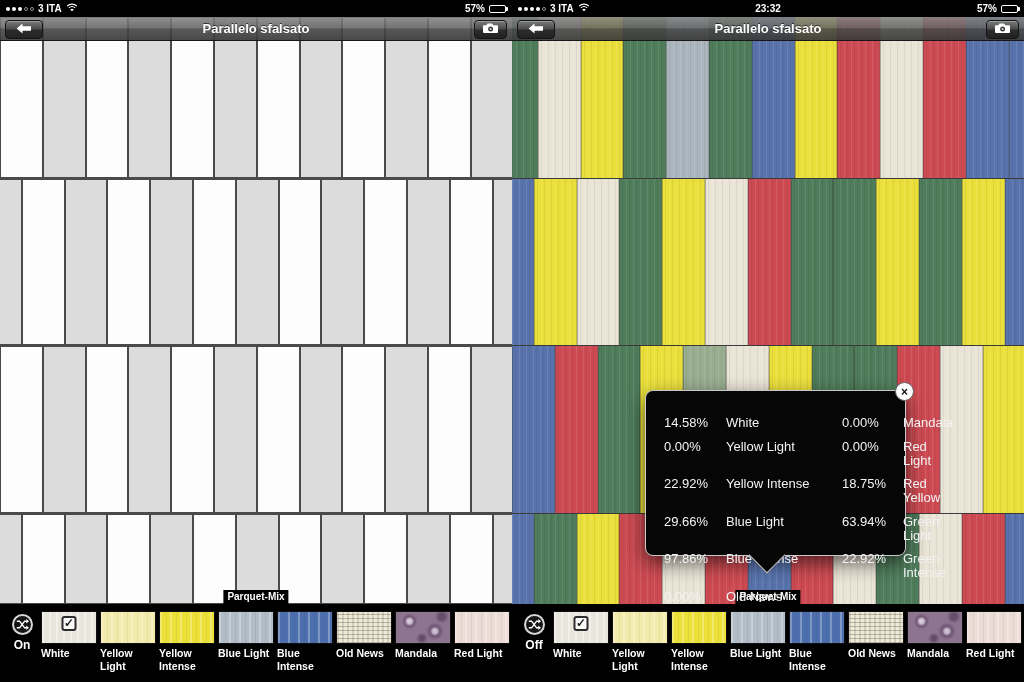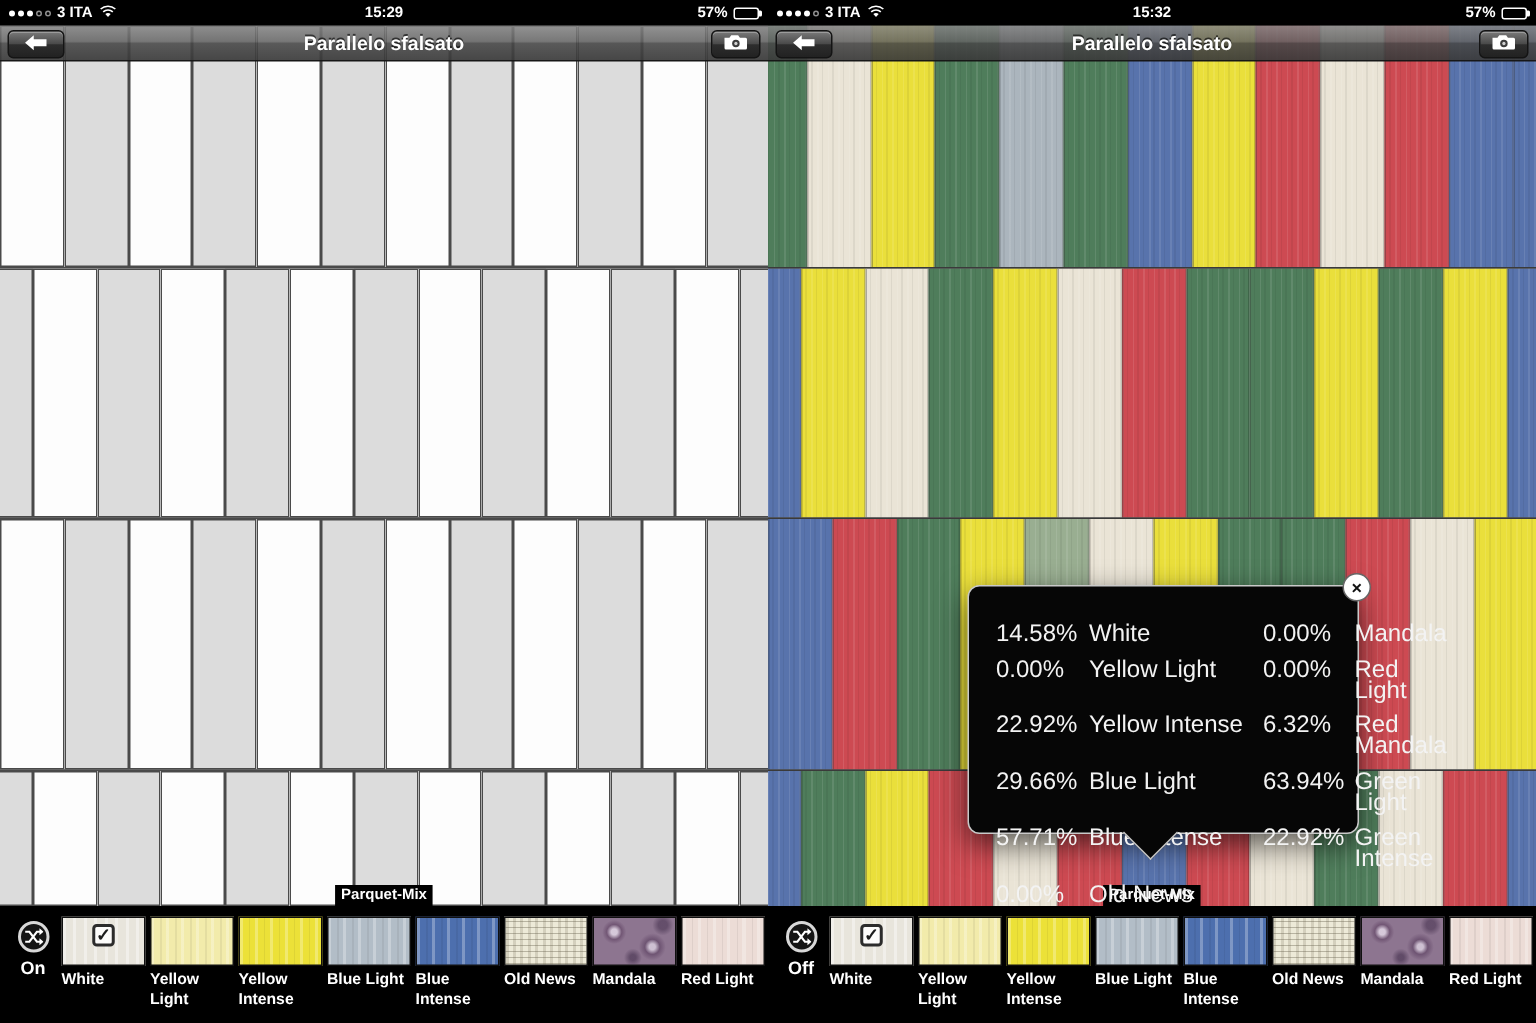--- a/index.html
+++ b/index.html
@@ -66,21 +66,21 @@
   }
 
   
   .popup {
     position:absolute; left:133px; top:390px; width:261px; height:166px; z-index:8;
     background:#060606; border:1px solid #c9c9c9; border-radius:8px;
     box-shadow:0 7px 20px rgba(0,0,0,.6); color:#f3f3f3;
   }
   .popup-grid {
     display:grid; grid-template-columns:62px 116px 61px 1fr;
-    padding:25px 4px 0 18px; row-gap:9.5px; font-size:16px; line-height:14px;
+    padding:25px 4px 0 18px; row-gap:9.5px; font-size:13px; line-height:14px;
   }
   .popup-tail {
     position:absolute; bottom:-13px; left:108px; width:26px; height:26px;
     background:#060606; transform:rotate(45deg);
     border-right:1px solid #c9c9c9; border-bottom:1px solid #c9c9c9;
   }
   .popup-close {
     position:absolute; top:-9px; right:-9px; width:19px; height:19px; border-radius:50%;
     background:#fff; color:#111; border:1px solid #666; font-weight:bold; font-size:12px;
     line-height:16px; text-align:center; cursor:pointer; font-family:"Liberation Sans",sans-serif;
@@ -203,21 +203,20 @@
           </span>
         <span>3 ITA</span>
         <span>
           <svg width="12" height="9" viewBox="0 0 12 9">
               <path d="M6 8.4 L7.8 6.3 A3 3 0 0 0 4.2 6.3 Z" fill="#fff"></path>
               <path d="M2.8 4.9 A4.8 4.8 0 0 1 9.2 4.9" stroke="#fff" fill="none" stroke-width="1.1"></path>
               <path d="M1.1 3 A7.4 7.4 0 0 1 10.9 3" stroke="#fff" fill="none" stroke-width="1.1"></path>
             </svg>
         </span>
       </div>
-      <span class="sb-time">15:29</span>
       <div class="sb-right">
         <span>57%</span>
         <span class="batt"><span class="batt-fill" style="width: 57%;"></span><span class="batt-nub"></span></span>
       </div>
     </header>
 
     <nav class="navbar">
       <button class="nav-btn back">
         <span><svg width="16" height="11" viewBox="0 0 16 11">
               <path d="M6.5 0.5 L6.5 3.2 L15 3.2 L15 7.8 L6.5 7.8 L6.5 10.5 L0.7 5.5 Z" fill="#fff"></path>
@@ -360,21 +359,21 @@
           </span>
         <span>3 ITA</span>
         <span>
           <svg width="12" height="9" viewBox="0 0 12 9">
               <path d="M6 8.4 L7.8 6.3 A3 3 0 0 0 4.2 6.3 Z" fill="#fff"></path>
               <path d="M2.8 4.9 A4.8 4.8 0 0 1 9.2 4.9" stroke="#fff" fill="none" stroke-width="1.1"></path>
               <path d="M1.1 3 A7.4 7.4 0 0 1 10.9 3" stroke="#fff" fill="none" stroke-width="1.1"></path>
             </svg>
         </span>
       </div>
-      <span class="sb-time">15:32</span>
+      <span class="sb-time">23:32</span>
       <div class="sb-right">
         <span>57%</span>
         <span class="batt"><span class="batt-fill" style="width: 57%;"></span><span class="batt-nub"></span></span>
       </div>
     </header>
 
     <nav class="navbar">
       <button class="nav-btn back">
         <span><svg width="16" height="11" viewBox="0 0 16 11">
               <path d="M6.5 0.5 L6.5 3.2 L15 3.2 L15 7.8 L6.5 7.8 L6.5 10.5 L0.7 5.5 Z" fill="#fff"></path>
@@ -396,27 +395,27 @@
           <span>14.58%</span>
           <span>White</span>
           <span>0.00%</span>
           <span>Mandala</span>
           <span>0.00%</span>
           <span>Yellow Light</span>
           <span>0.00%</span>
           <span>Red Light</span>
           <span>22.92%</span>
           <span>Yellow Intense</span>
-          <span>6.32%</span>
-          <span>Red Mandala</span>
+          <span>18.75%</span>
+          <span>Red Yellow</span>
           <span>29.66%</span>
           <span>Blue Light</span>
           <span>63.94%</span>
           <span>Green Light</span>
-          <span>57.71%</span>
+          <span>97.86%</span>
           <span>Blue Intense</span>
           <span>22.92%</span>
           <span>Green Intense</span>
           <span>0.00%</span>
           <span>Old News</span>
           <span></span>
           <span></span>
         </div>
       <div class="popup-tail"></div>
     </div>

